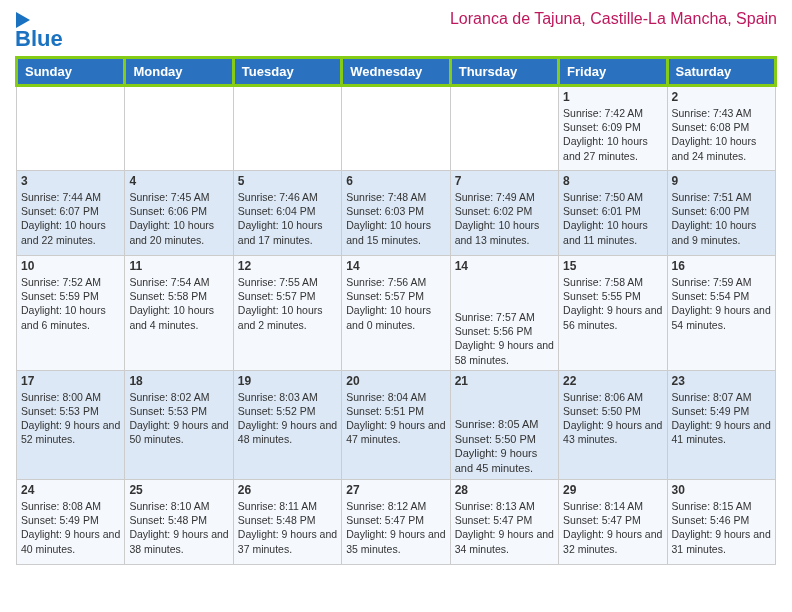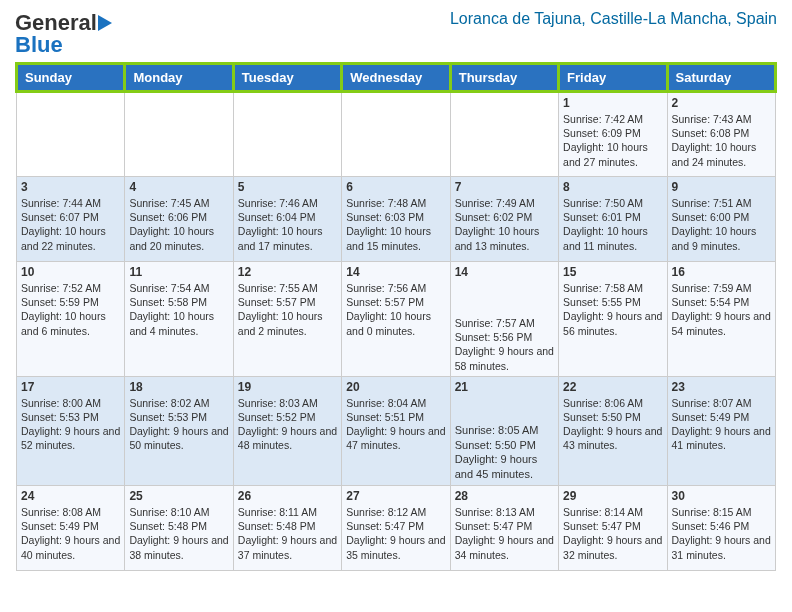--- a/index.html
+++ b/index.html
@@ -19,21 +19,21 @@
     .title-block {
       text-align: right;
     }
     .month-title {
       font-size: 36px;
       font-weight: bold;
       color: #333;
     }
     .location-title {
       font-size: 16px;
-      color: #0369a1;
+      color: #be185d;
       font-weight: normal;
     }
     .calendar-table {
       width: 100%;
       border-collapse: collapse;
       table-layout: fixed;
     }
     .calendar-table thead tr th {
       background-color: #2a72c0;
       color: #fff;
@@ -72,21 +72,20 @@
       align-items: center;
     }
   </style>
 </head>
 <body>
 
 <div class="header-area">
   <div class="logo-wrapper">
     <div>
       <div style="display:flex;align-items:center;">
-        <span style="font-size:22px;font-weight:bold;color:#333;">General</span>
         <svg width="18" height="20" viewBox="0 0 18 20" style="margin:0 1px;">
           <polygon points="0,2 14,10 0,18" fill="#1a72c0"></polygon>
         </svg>
       </div>
       <div style="font-size:22px;font-weight:bold;color:#1a72c0;margin-top:-4px;">Blue</div>
     </div>
   </div>
   <div class="title-block">
     <div class="location-title">Loranca de Tajuna, Castille-La Mancha, Spain</div>
   </div>

